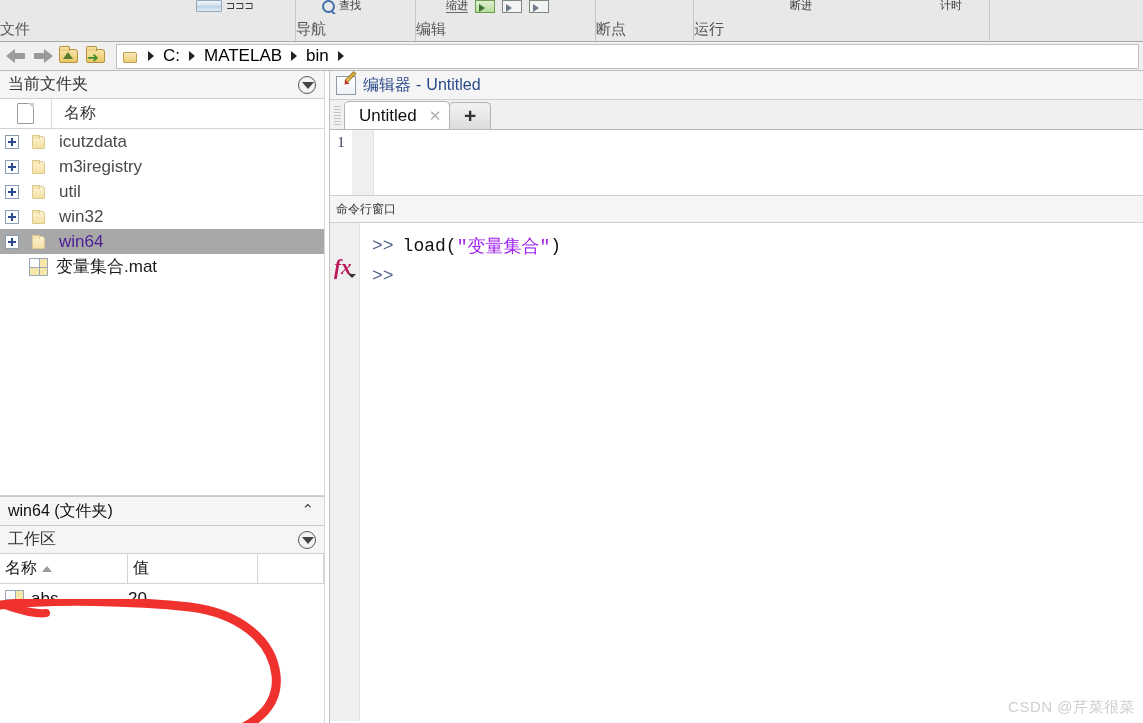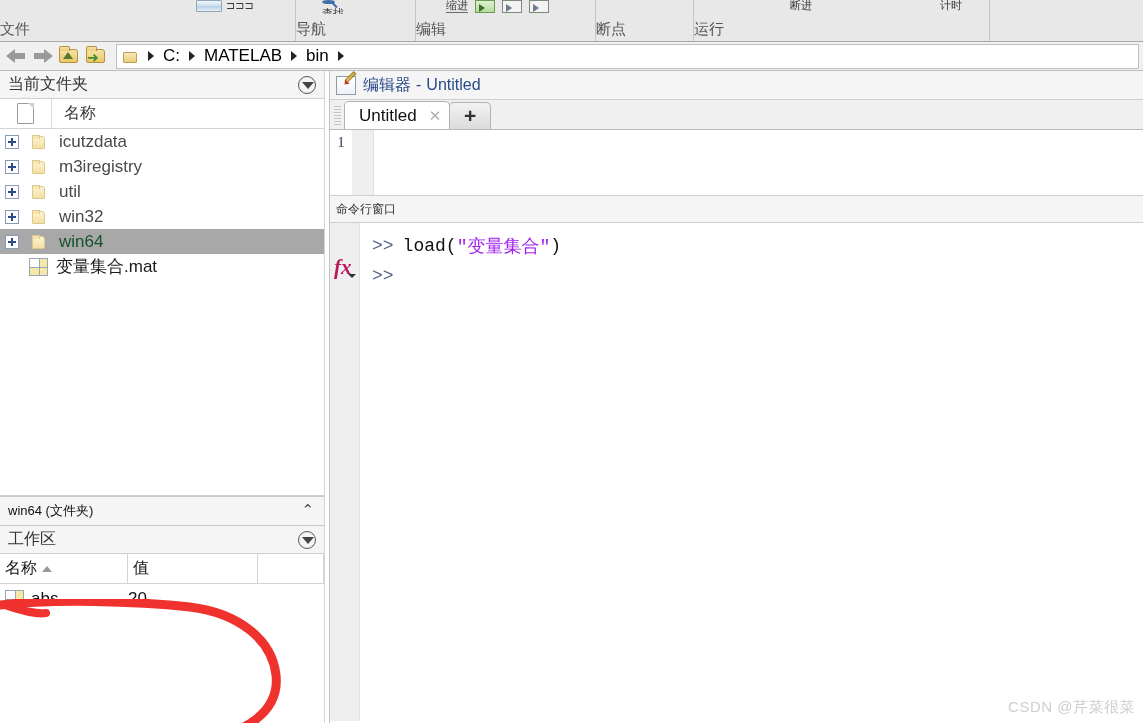--- a/index.html
+++ b/index.html
@@ -151,21 +151,21 @@
   .pageicon::after {
     content: ""; position: absolute; right: -1px; top: -1px;
     border-left: 6px solid transparent; border-top: 6px solid #cfcfcf;
   }
 
   .tree { height: 222px; overflow: hidden; background: #fff; }
   .tree-row {
     height: 25px; display: flex; align-items: center; cursor: pointer;
   }
   .tree-row.selected { background: #a8a8a8; }
-  .tree-row.selected .tree-label { color: #14532d; text-align: center; }
+  .tree-row.selected .tree-label { color: #4c1d95; text-align: center; }
   .expander {
     width: 14px; height: 14px; border: 1px solid #8a9bb5; background: #fff;
     margin-left: 5px; position: relative; flex: none;
   }
   .expander::before, .expander::after {
     content: ""; position: absolute; background: #2b4a8b;
   }
   .expander::before { left: 2px; top: 5px; width: 8px; height: 2px; }
   .expander::after { left: 5px; top: 2px; width: 2px; height: 8px; }
   .tree-folder {
@@ -195,21 +195,21 @@
   .matfile-icon .hline { position: absolute; top: 50%; left: 0; height: 1px; width: 100%; background: #9aa7b8; }
   .tree-label { margin-left: 11px; font-size: 17px; color: #4a4a4a; font-family: "Liberation Sans", sans-serif; }
   .tree-row.file .tree-label { color: #1a1a1a; margin-left: 8px; }
 
   .tree-blank { background: #fff; height: 145px; border-bottom: 1px solid #d0d0d0; }
 
   .detail-bar {
     height: 30px; background: #f5f5f5; border-top: 1px solid #c8c8c8; border-bottom: 1px solid #c8c8c8;
     display: flex; align-items: center; padding-left: 8px; position: relative;
   }
-  .detail-bar .db-text { font-size: 13px; color: #111; font-family: "Liberation Sans", sans-serif; }
+  .detail-bar .db-text { font-size: 16px; color: #111; font-family: "Liberation Sans", sans-serif; }
 
   
   .ws-table { background: #fff; }
   .ws-head {
     height: 30px; display: flex; border-bottom: 1px solid #d4d4d4; background: #fff;
   }
   .ws-head .wh {
     border-right: 1px solid #d4d4d4; display: flex; align-items: center;
     padding-left: 5px; font-size: 16px; color: #111; position: relative;
   }
@@ -335,21 +335,21 @@
 <body>
 
 <div id="app">
 
   <div class="ribbon">
 
     <div class="ribbon-icons" style="left:196px;">
       <div class="ico-cut"></div>
       <span class="ico-txtglyph">⊐⊐⊐</span>
     </div>
-    <div class="ribbon-icons" style="left:322px;flex-direction:column;">
+    <div class="ribbon-icons" style="left:322px;">
       <div class="ico-magnifier"></div>
       <span class="ico-txtglyph">查找</span>
     </div>
     <div class="ribbon-icons" style="left:446px; gap:7px;">
       <span class="ico-txtglyph ribbon-underline">缩进</span>
       <div class="ico-sq green"></div>
       <div class="ico-sq gray"></div>
       <div class="ico-sq gray"></div>
     </div>
     <div class="ribbon-icons" style="left:790px;">

